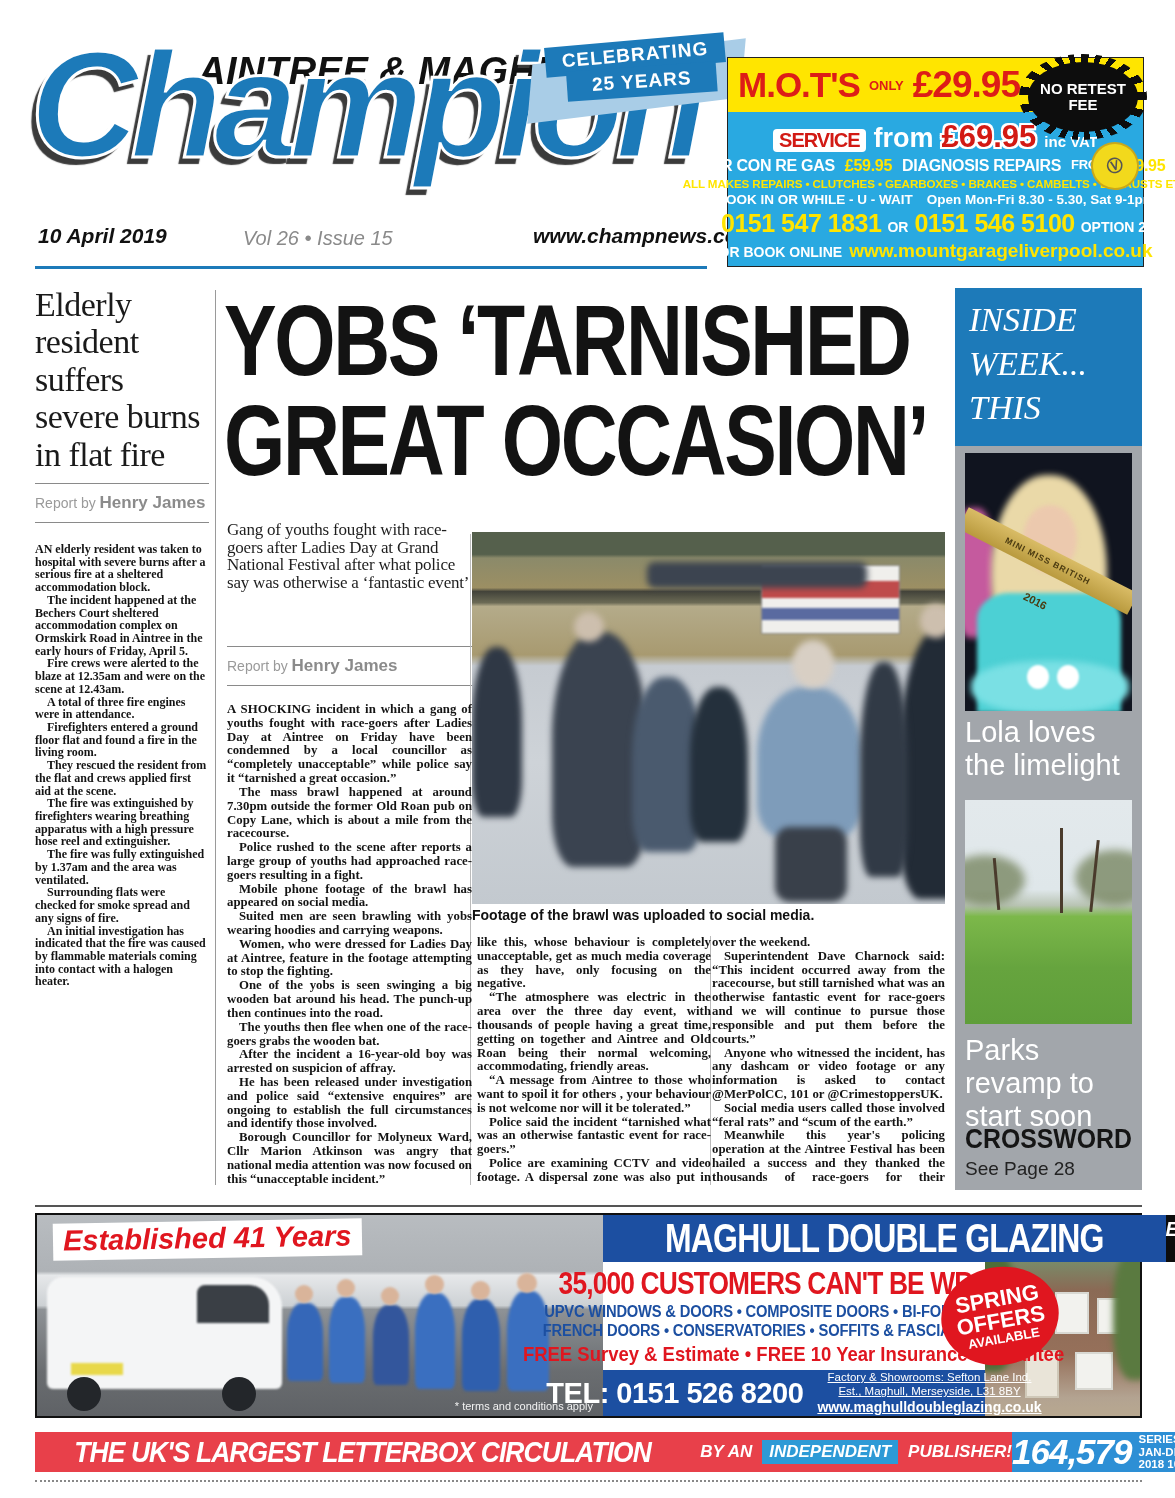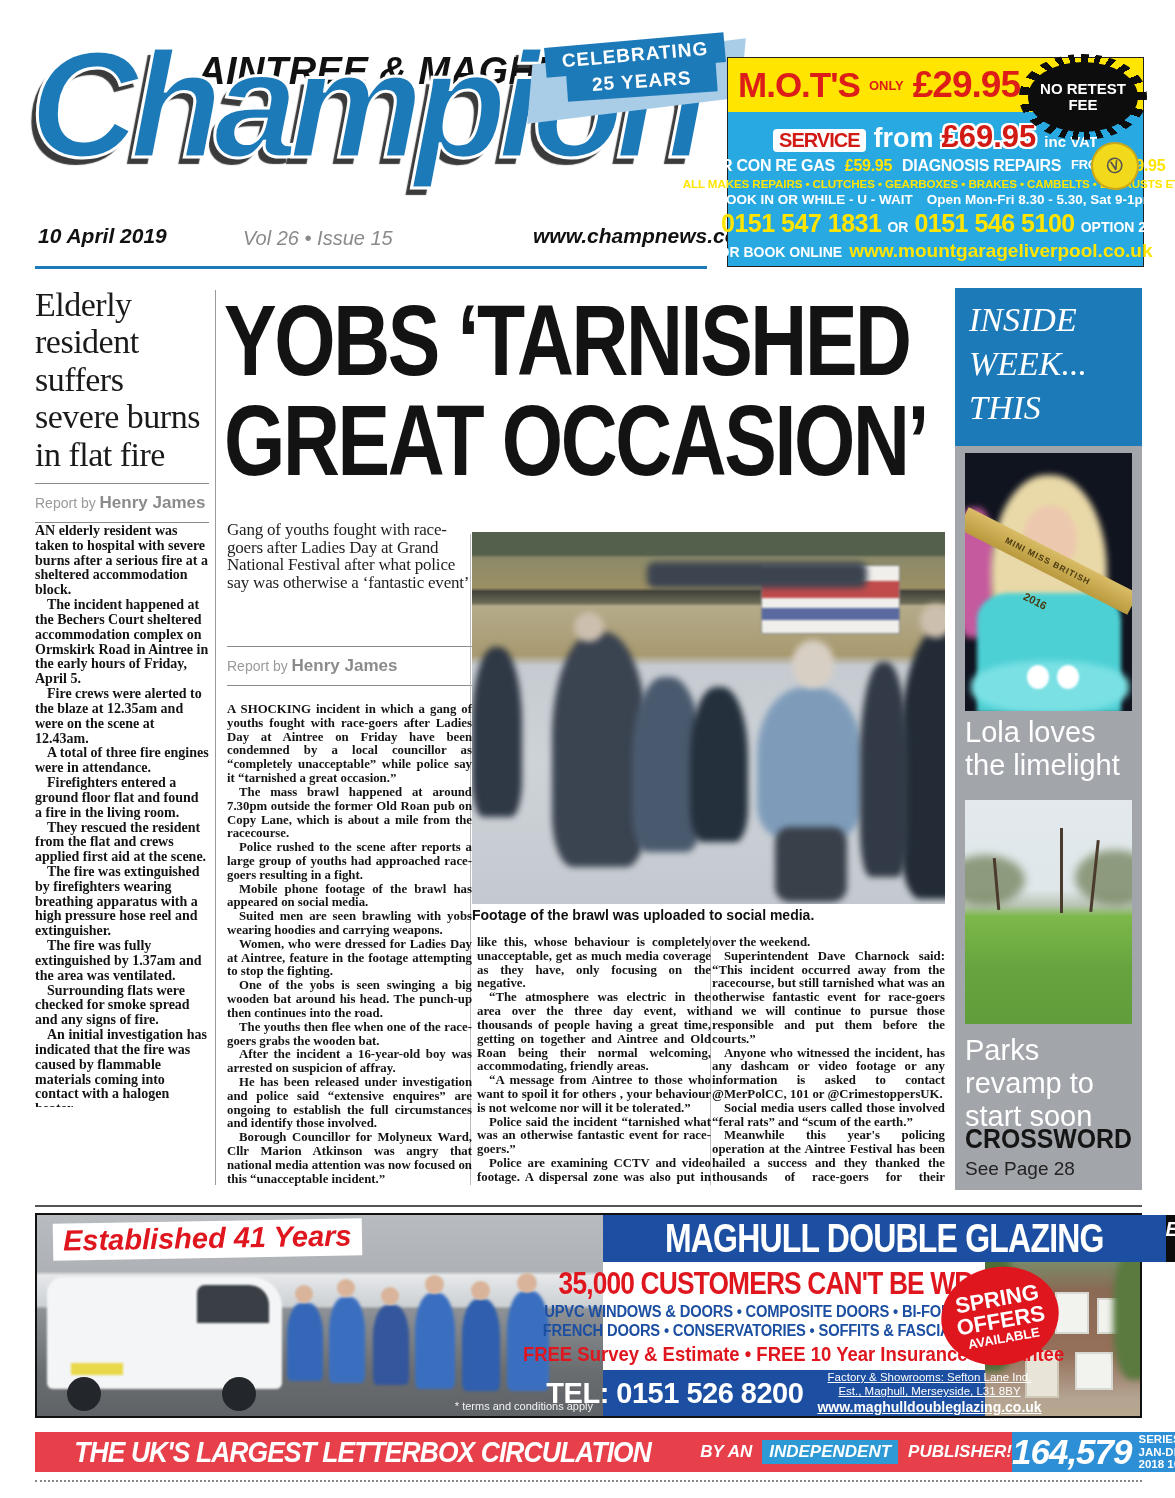--- a/index.html
+++ b/index.html
@@ -48,21 +48,21 @@
   .mot-url{color:#ffe500;font-weight:900;font-size:19px;}
   .mot-addr{color:#fff;font-weight:700;font-size:13.5px;white-space:nowrap;letter-spacing:-.2px;}
 
   
   .vrule1{left:215px;top:290px;width:1px;height:895px;background:#9a9a9a;}
   .left-art{left:35px;top:286px;width:174px;}
   .left-head{font-family:"Liberation Serif",serif;font-size:34px;line-height:1.1;color:#1a1a1a;font-weight:400;letter-spacing:-.5px;}
   .report-box{margin-top:10px;border-top:1px solid #8a8a8a;border-bottom:1px solid #8a8a8a;padding:9px 0;text-align:left;color:#9a9a9a;font-size:14px;}
   .report-box b{font-size:17px;color:#8b8b8b;}
   .serif-body{font-family:"Liberation Serif",serif;font-weight:700;color:#141414;}
-  .left-body{margin-top:1px;font-size:14px;line-height:1.06;height:583px;overflow:hidden;}
+  .left-body{margin-top:20px;font-size:12px;line-height:1.06;height:583px;overflow:hidden;}
   .left-body p,.ncol p{margin:0;text-indent:12px;}
   .left-body p:first-child,.ncol p:first-child{text-indent:0;}
 
   
   .headline{left:224px;top:290px;width:725px;font-size:101px;font-weight:900;line-height:.99;letter-spacing:-3px;color:#131313;transform:scaleX(.78);transform-origin:left top;white-space:nowrap;}
   .subhead{left:227px;top:521px;width:248px;font-family:"Liberation Serif",serif;font-size:17px;line-height:1.03;color:#1e1e1e;letter-spacing:-.2px;}
   .main-report{left:227px;top:646px;width:245px;}
   .col1{left:227px;top:703px;width:245px;height:484px;font-size:12.8px;line-height:1.08;text-align:justify;overflow:hidden;}
   .col2{left:477px;top:936px;width:234px;height:250px;font-size:12.8px;line-height:1.08;text-align:justify;overflow:hidden;}
   .col3{left:712px;top:936px;width:233px;height:250px;font-size:12.8px;line-height:1.08;text-align:justify;overflow:hidden;}

